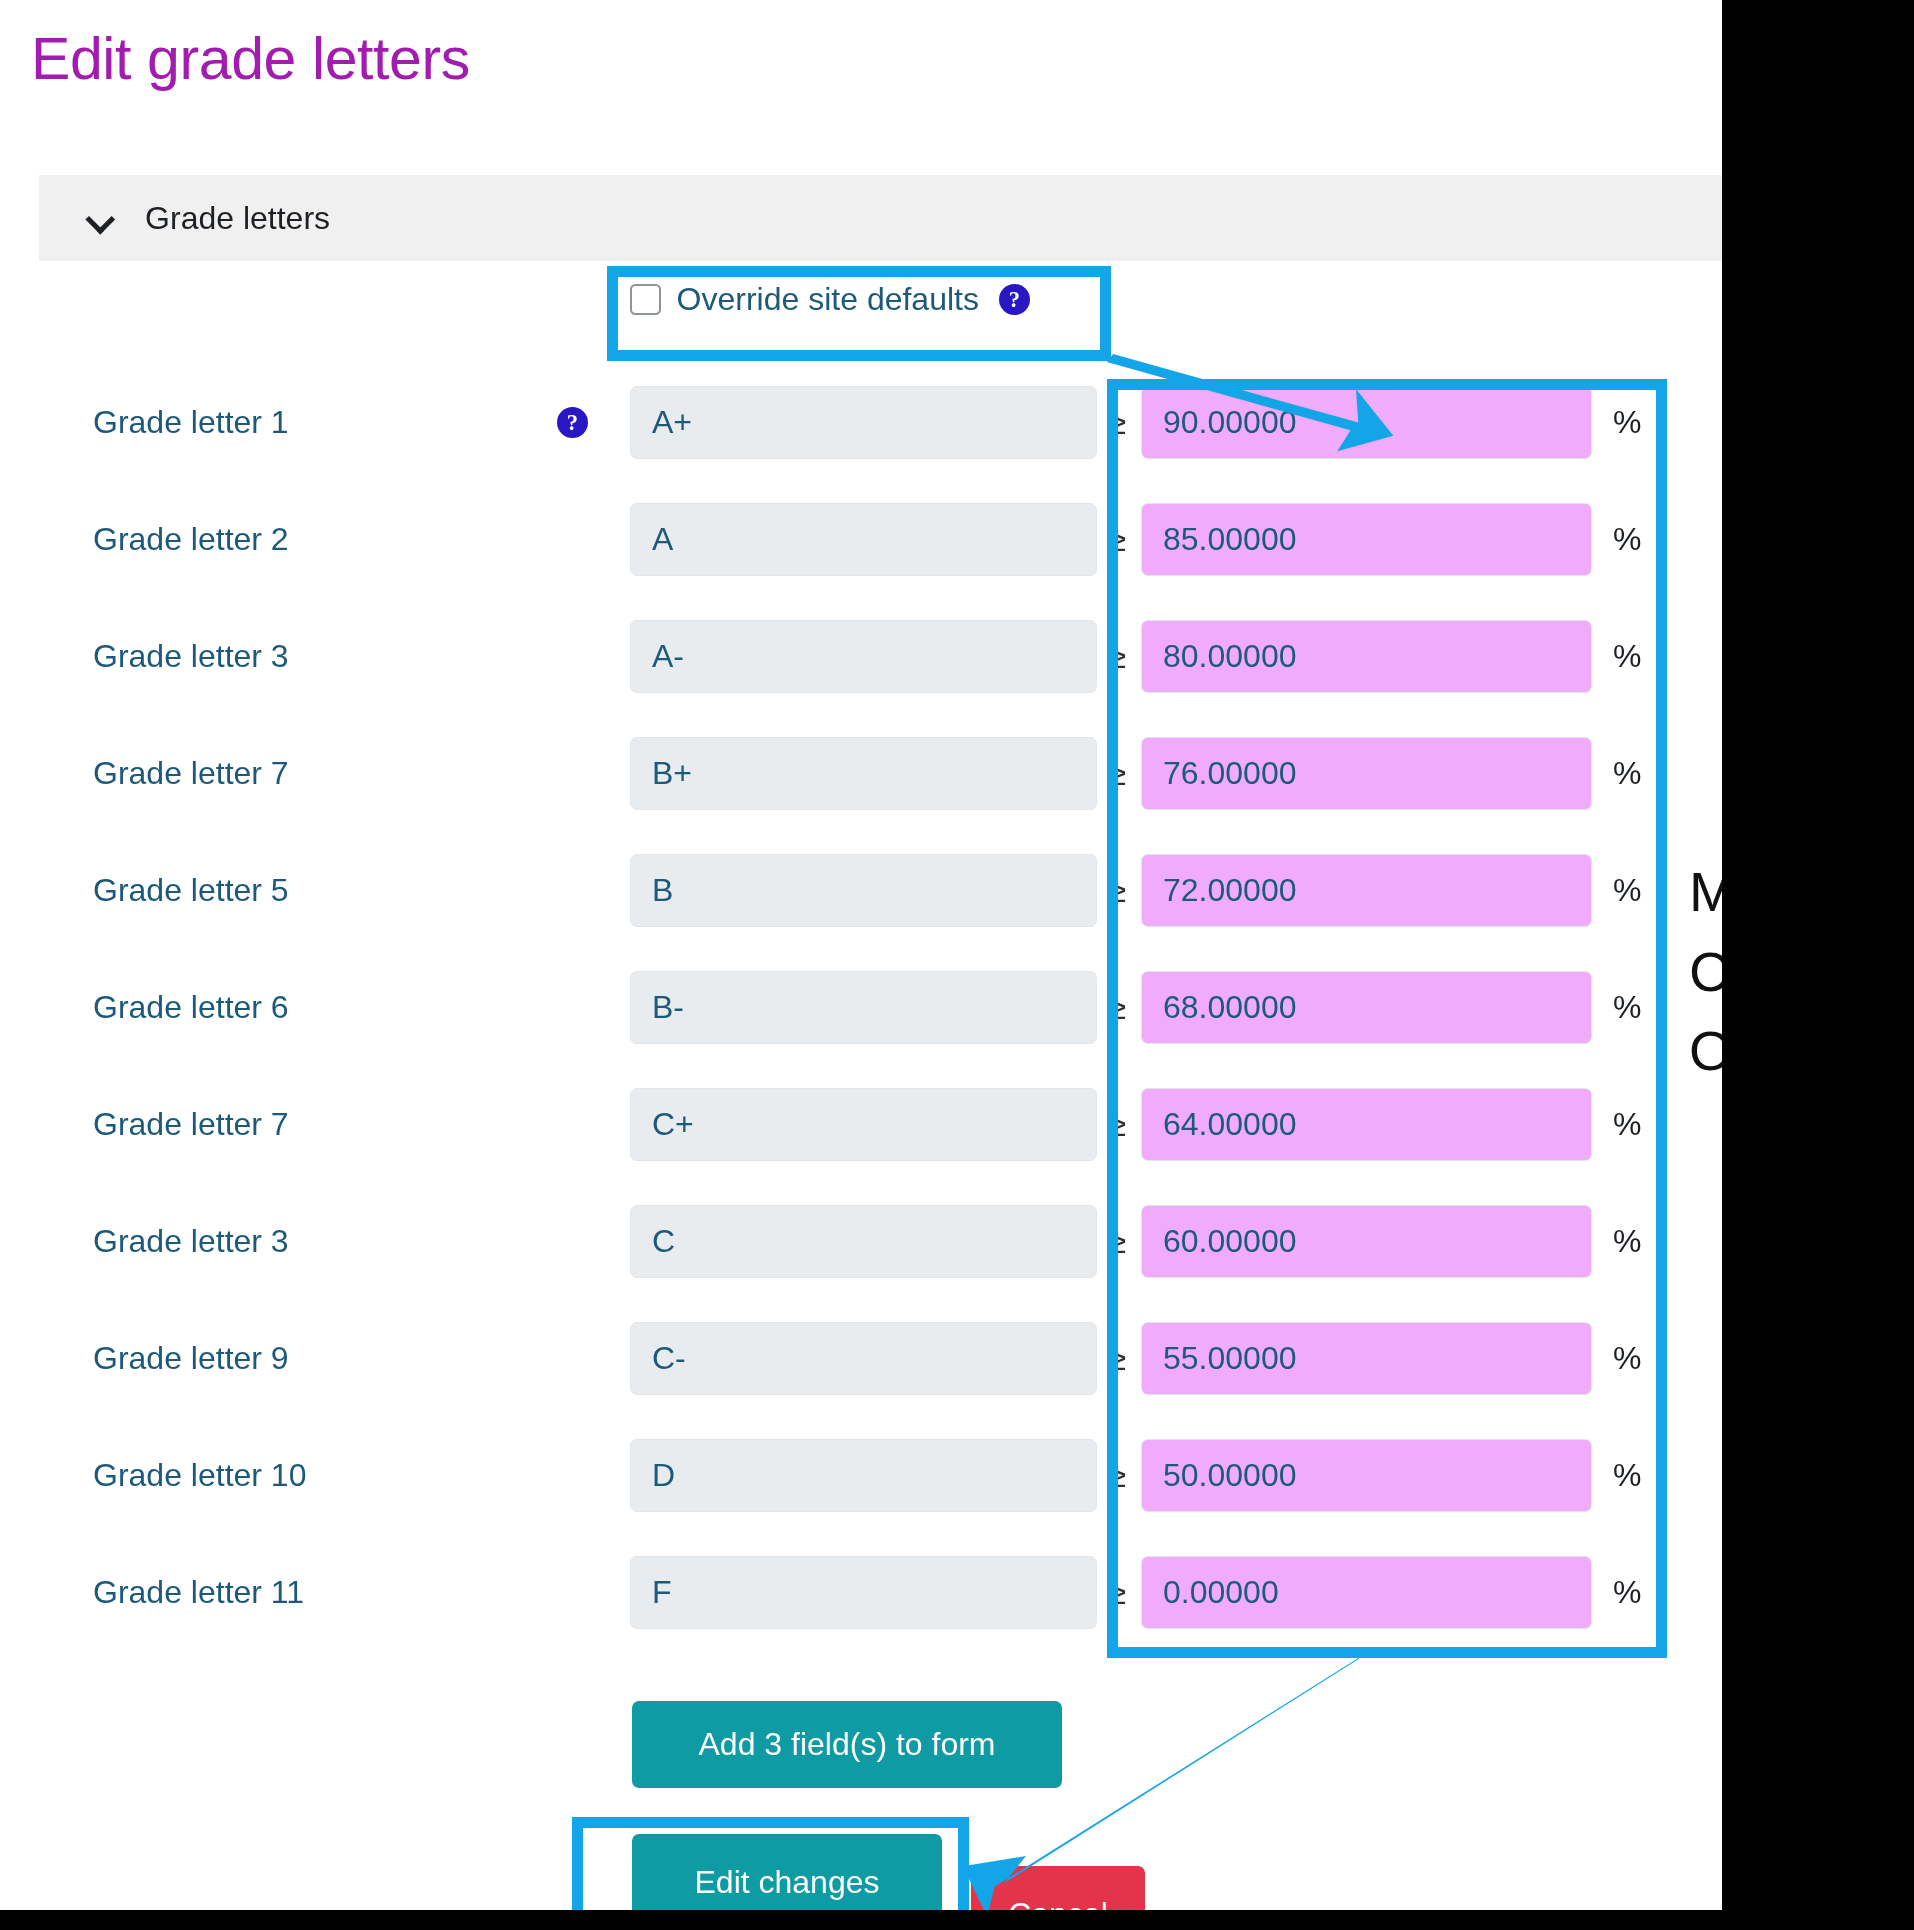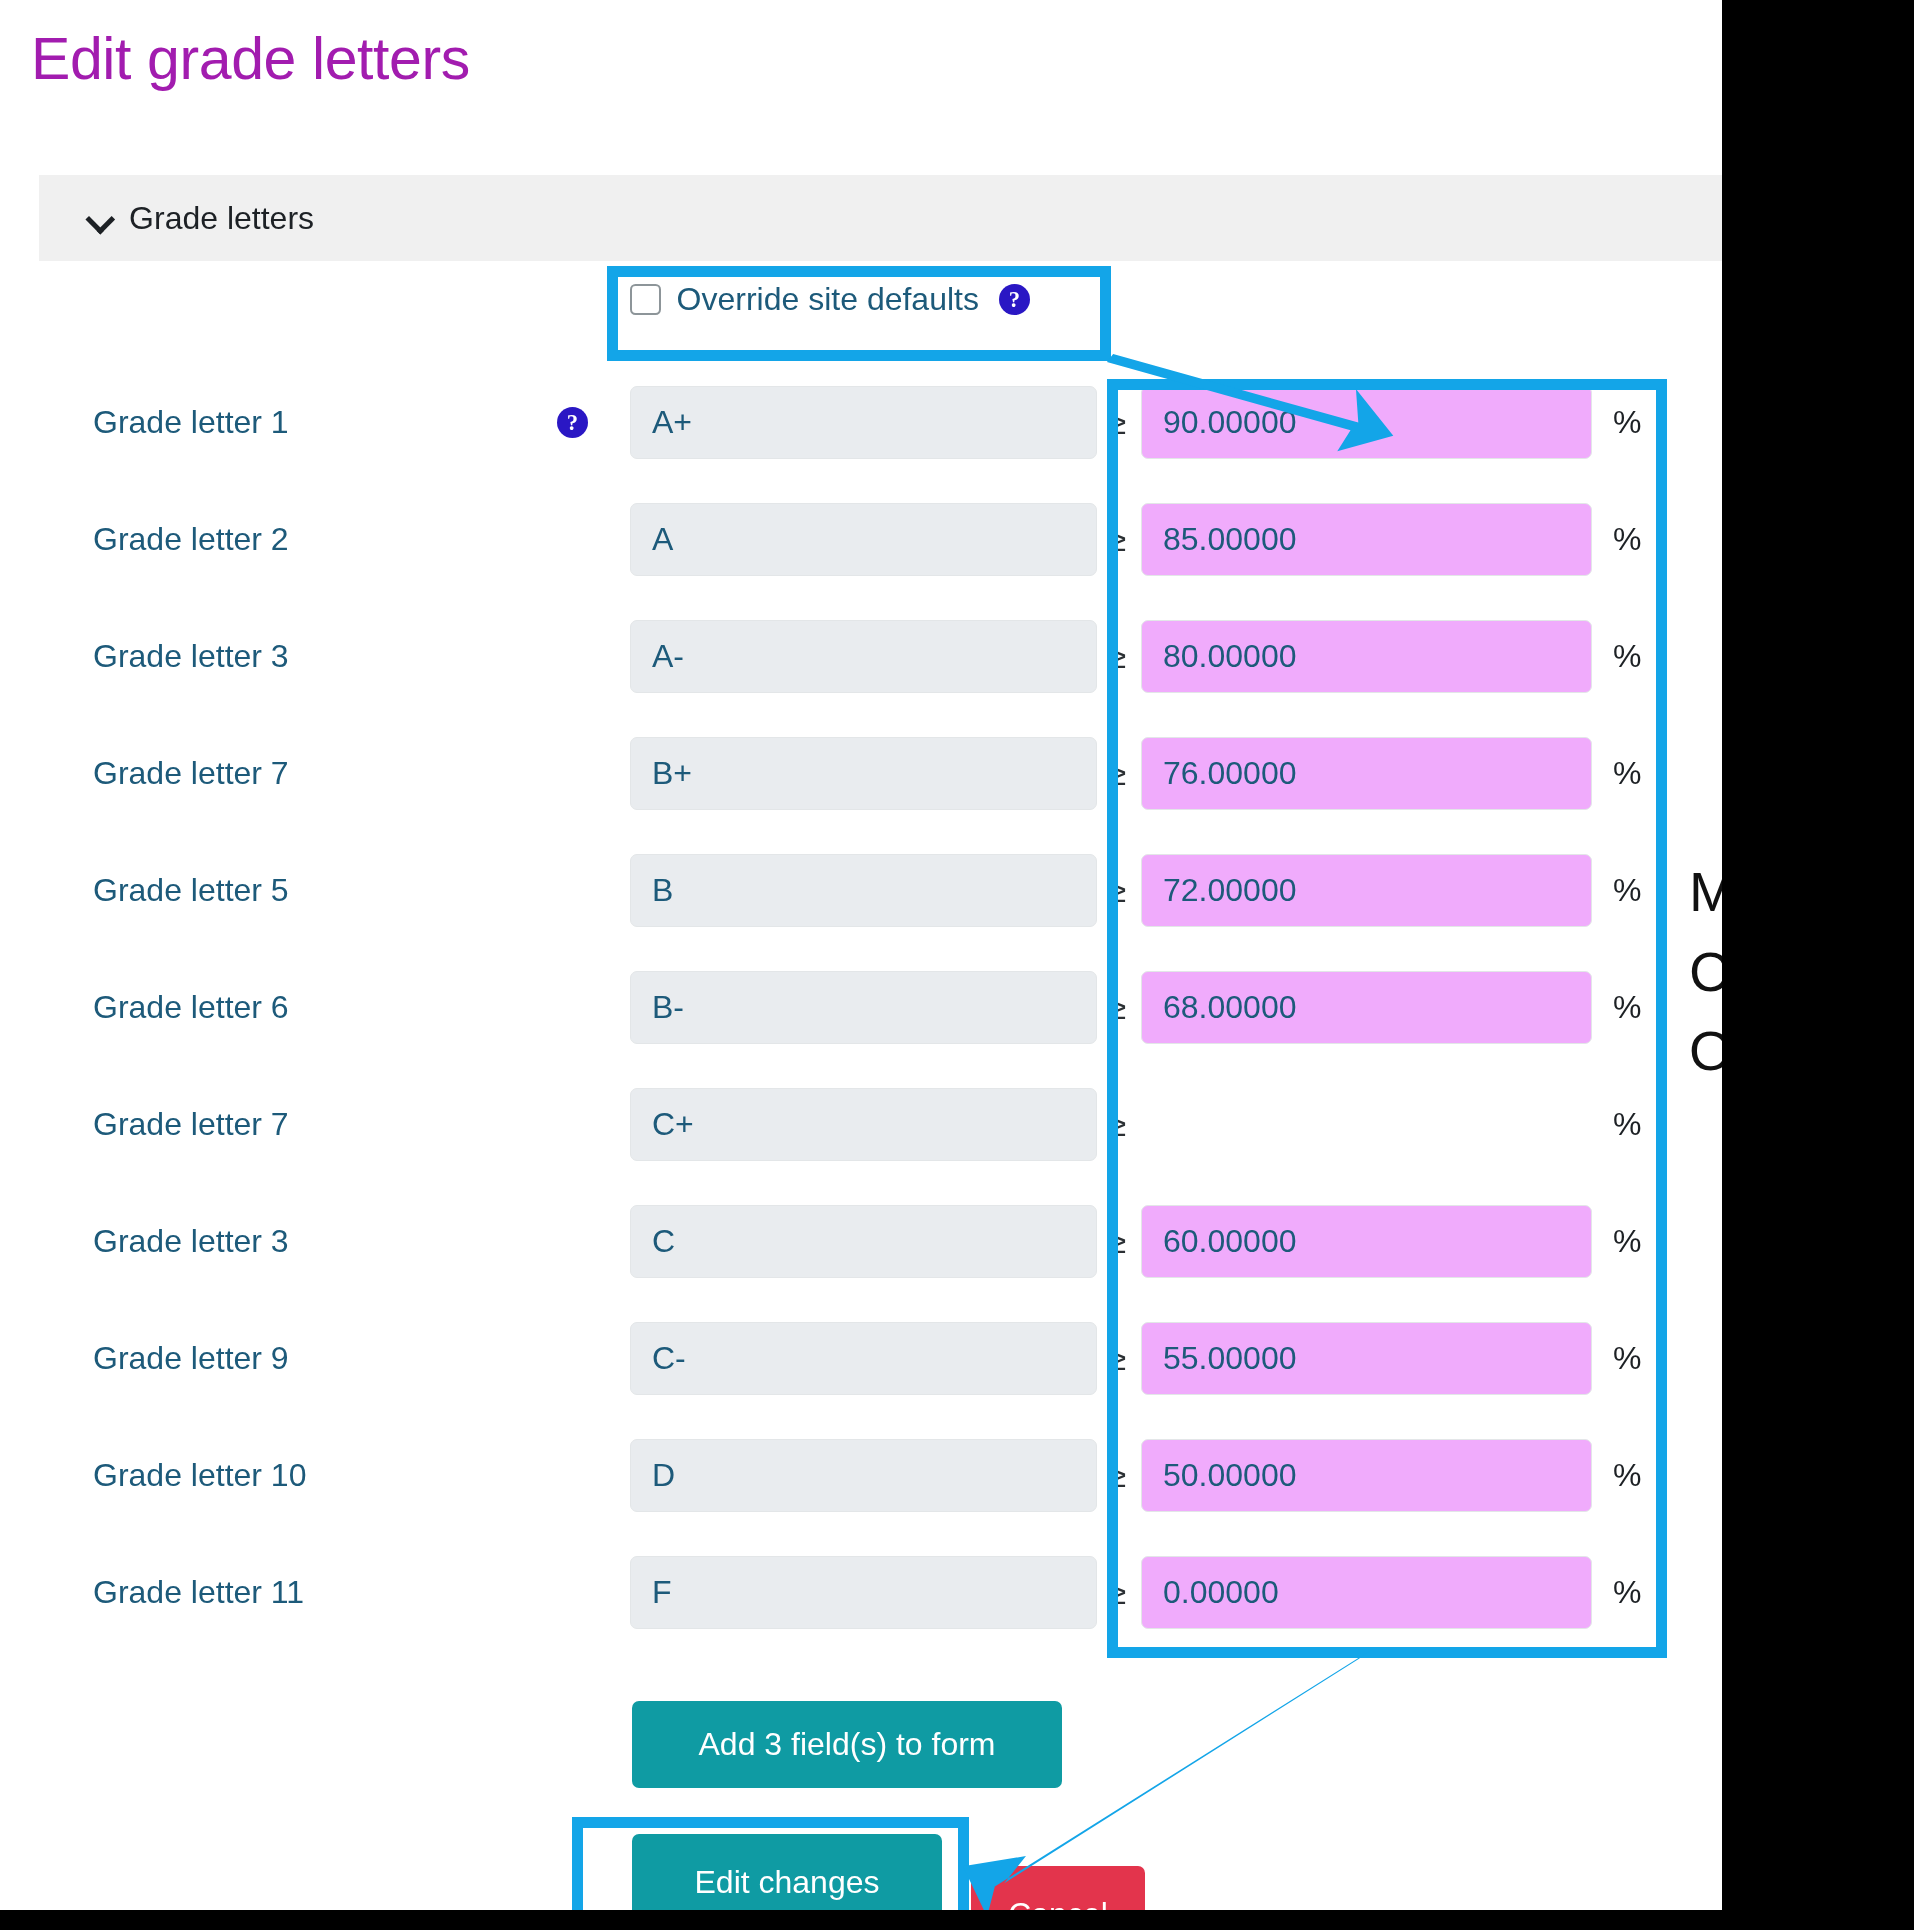--- a/index.html
+++ b/index.html
@@ -54,20 +54,21 @@
   
   .section-header {
     position: absolute;
     left: 39px;
     top: 175px;
     width: 1683px;
     height: 86px;
     background: #f0f0f0;
     display: flex;
     align-items: center;
+    gap: 16px;
   }
   .chevron-icon {
     margin-left: 48px;
     width: 26.5px;
     height: 26.5px;
     display: inline-block;
     position: relative;
   }
   .chevron-icon::before {
     content: "";
@@ -326,20 +327,21 @@
           <span class="row-label">Grade letter 6</span>
           <input class="letter-input" type="text" value="B-" style="">
           <span class="gte">≥</span>
           <input class="value-input" type="text" value="68.00000" style="">
           <span class="pct">%</span>
         </div>
         <div class="row">
           <span class="row-label">Grade letter 7</span>
           <input class="letter-input" type="text" value="C+" style="">
           <span class="gte">≥</span>
+          <input class="value-input" type="text" value="64.00000" style="">
           <span class="pct">%</span>
         </div>
         <div class="row">
           <span class="row-label">Grade letter 3</span>
           <input class="letter-input" type="text" value="C" style="">
           <span class="gte">≥</span>
           <input class="value-input" type="text" value="60.00000" style="">
           <span class="pct">%</span>
         </div>
         <div class="row">

